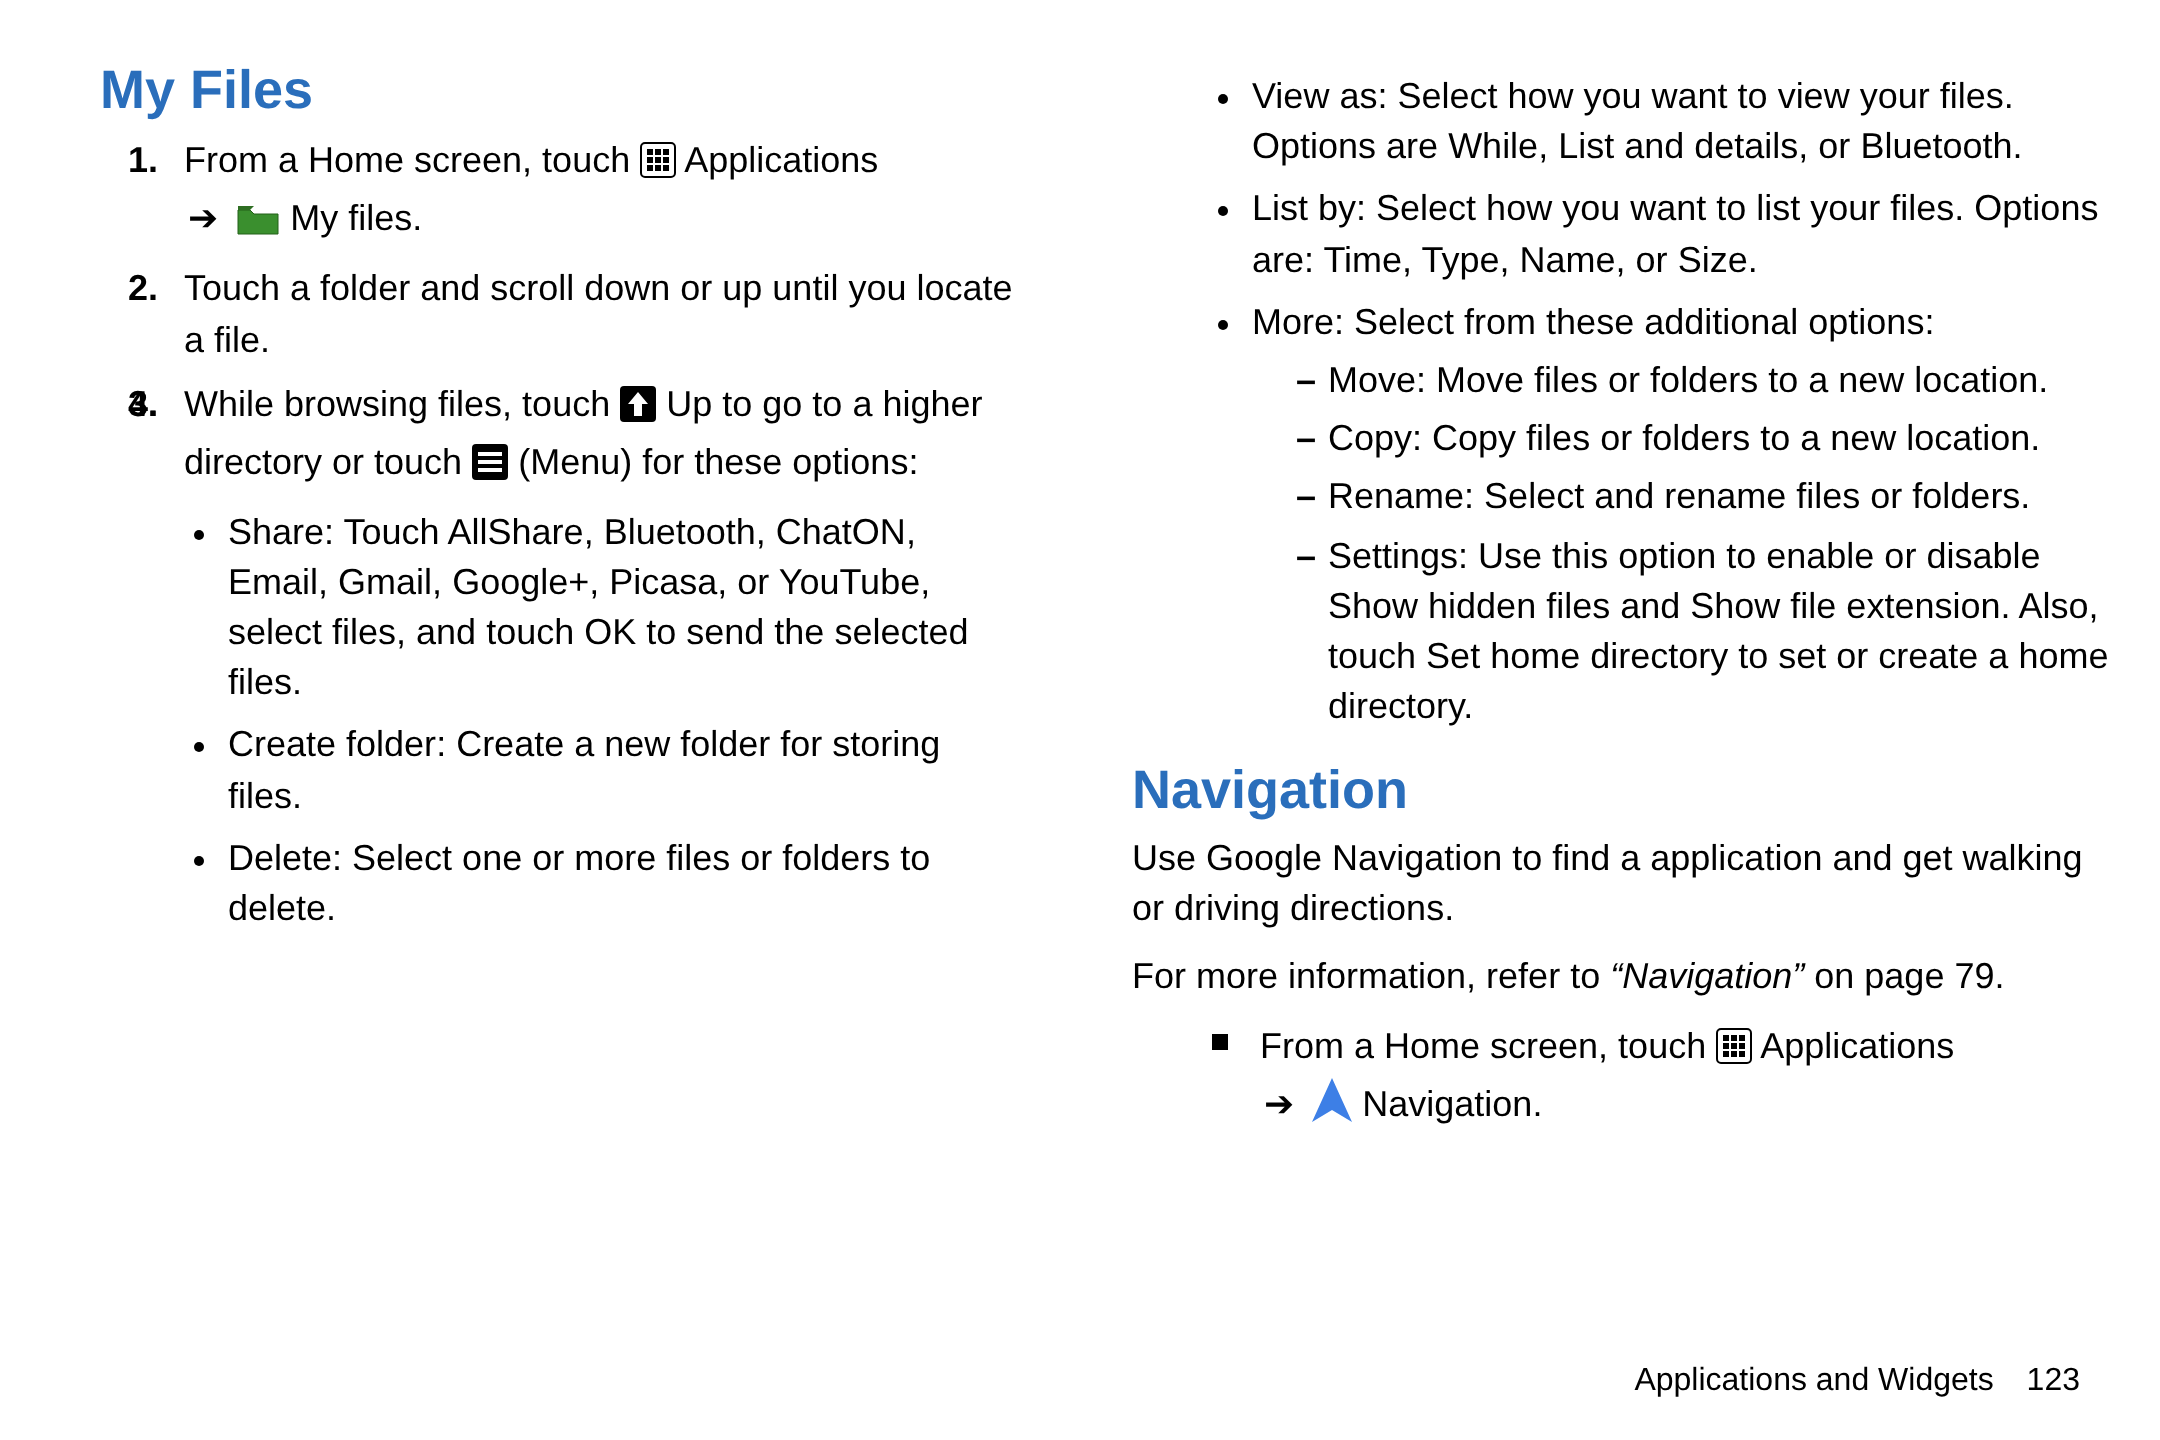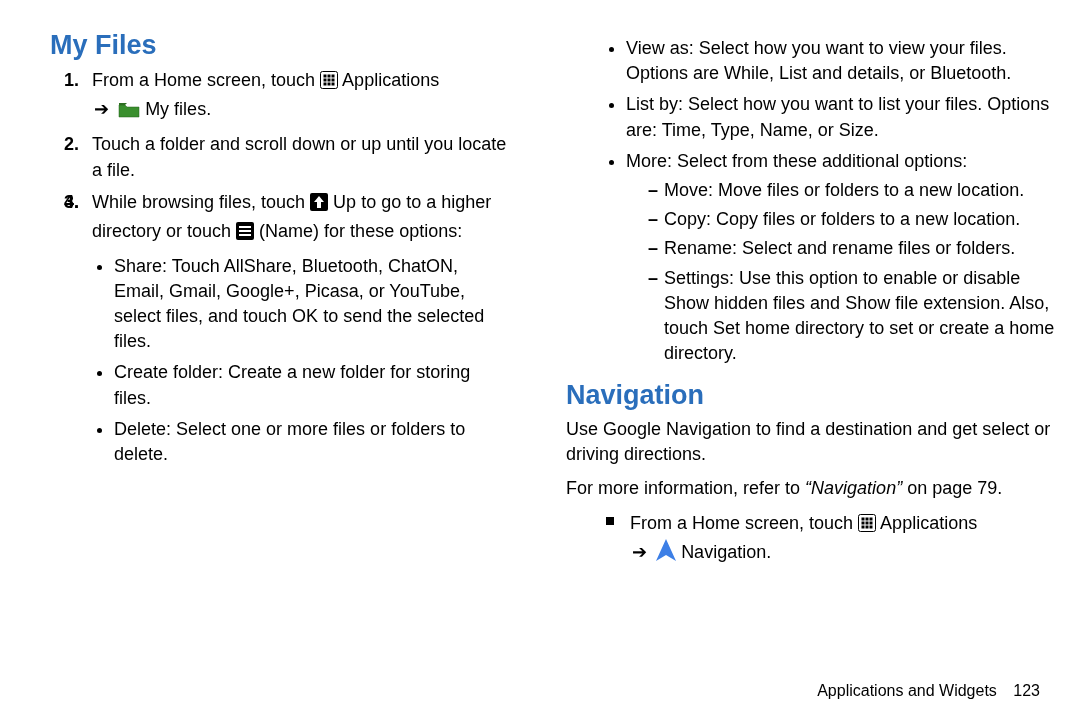--- a/index.html
+++ b/index.html
@@ -174,21 +174,21 @@
         <span class="b"> Up</span>
         <span> to go to a higher directory or touch </span>
         <span class="icon">
           <svg width="18" height="18" viewBox="0 0 18 18">
               <rect width="18" height="18" rx="2" fill="#000"></rect>
               <rect x="3" y="4" width="12" height="2" fill="#fff"></rect>
               <rect x="3" y="8" width="12" height="2" fill="#fff"></rect>
               <rect x="3" y="12" width="12" height="2" fill="#fff"></rect>
             </svg>
         </span>
-        <span class="b"> (Name)</span>
+        <span class="b"> (Menu)</span>
         <span> for these options:</span>
 
         <ul class="bullets">
           <li>
             <span class="b">Share:</span><span> Touch </span><span class="b">AllShare</span><span>, </span><span class="b">Bluetooth</span><span>, </span><span class="b">ChatON</span><span>, </span><span class="b">Email</span><span>, </span><span class="b">Gmail</span><span>, </span><span class="b">Google+</span><span>, </span><span class="b">Picasa</span><span>, or </span><span class="b">YouTube</span><span>, select files, and touch </span><span class="b">OK</span><span> to send the selected files.</span>
           </li>
           <li>
             <span class="b">Create folder</span><span>: Create a new folder for storing files.</span>
           </li>
           <li>
@@ -212,21 +212,21 @@
         <ul class="subdash">
           <li><span class="b">Move</span><span>: Move files or folders to a new location.</span></li>
           <li><span class="b">Copy</span><span>: Copy files or folders to a new location.</span></li>
           <li><span class="b">Rename</span><span>: Select and rename files or folders.</span></li>
           <li><span class="b">Settings</span><span>: Use this option to enable or disable </span><span class="b">Show hidden files</span><span> and </span><span class="b">Show file extension</span><span>. Also, touch </span><span class="b">Set home directory</span><span> to set or create a home directory.</span></li>
         </ul>
       </li>
     </ul>
 
     <h2 class="section" style="margin-top:14px;">Navigation</h2>
-    <p class="body">Use Google Navigation to find a destination and get select or driving directions.</p>
+    <p class="body">Use Google Navigation to find a application and get walking or driving directions.</p>
     <p class="body">
       <span>For more information, refer to </span><i>“Navigation”</i><span> on page 79.</span>
     </p>
 
     <ul class="squarebullet">
       <li>
         <span>From a Home screen, touch </span>
         <span class="icon">
           <svg width="18" height="18" viewBox="0 0 18 18">
               <rect x="0.5" y="0.5" width="17" height="17" rx="2" fill="none" stroke="#000"></rect>

